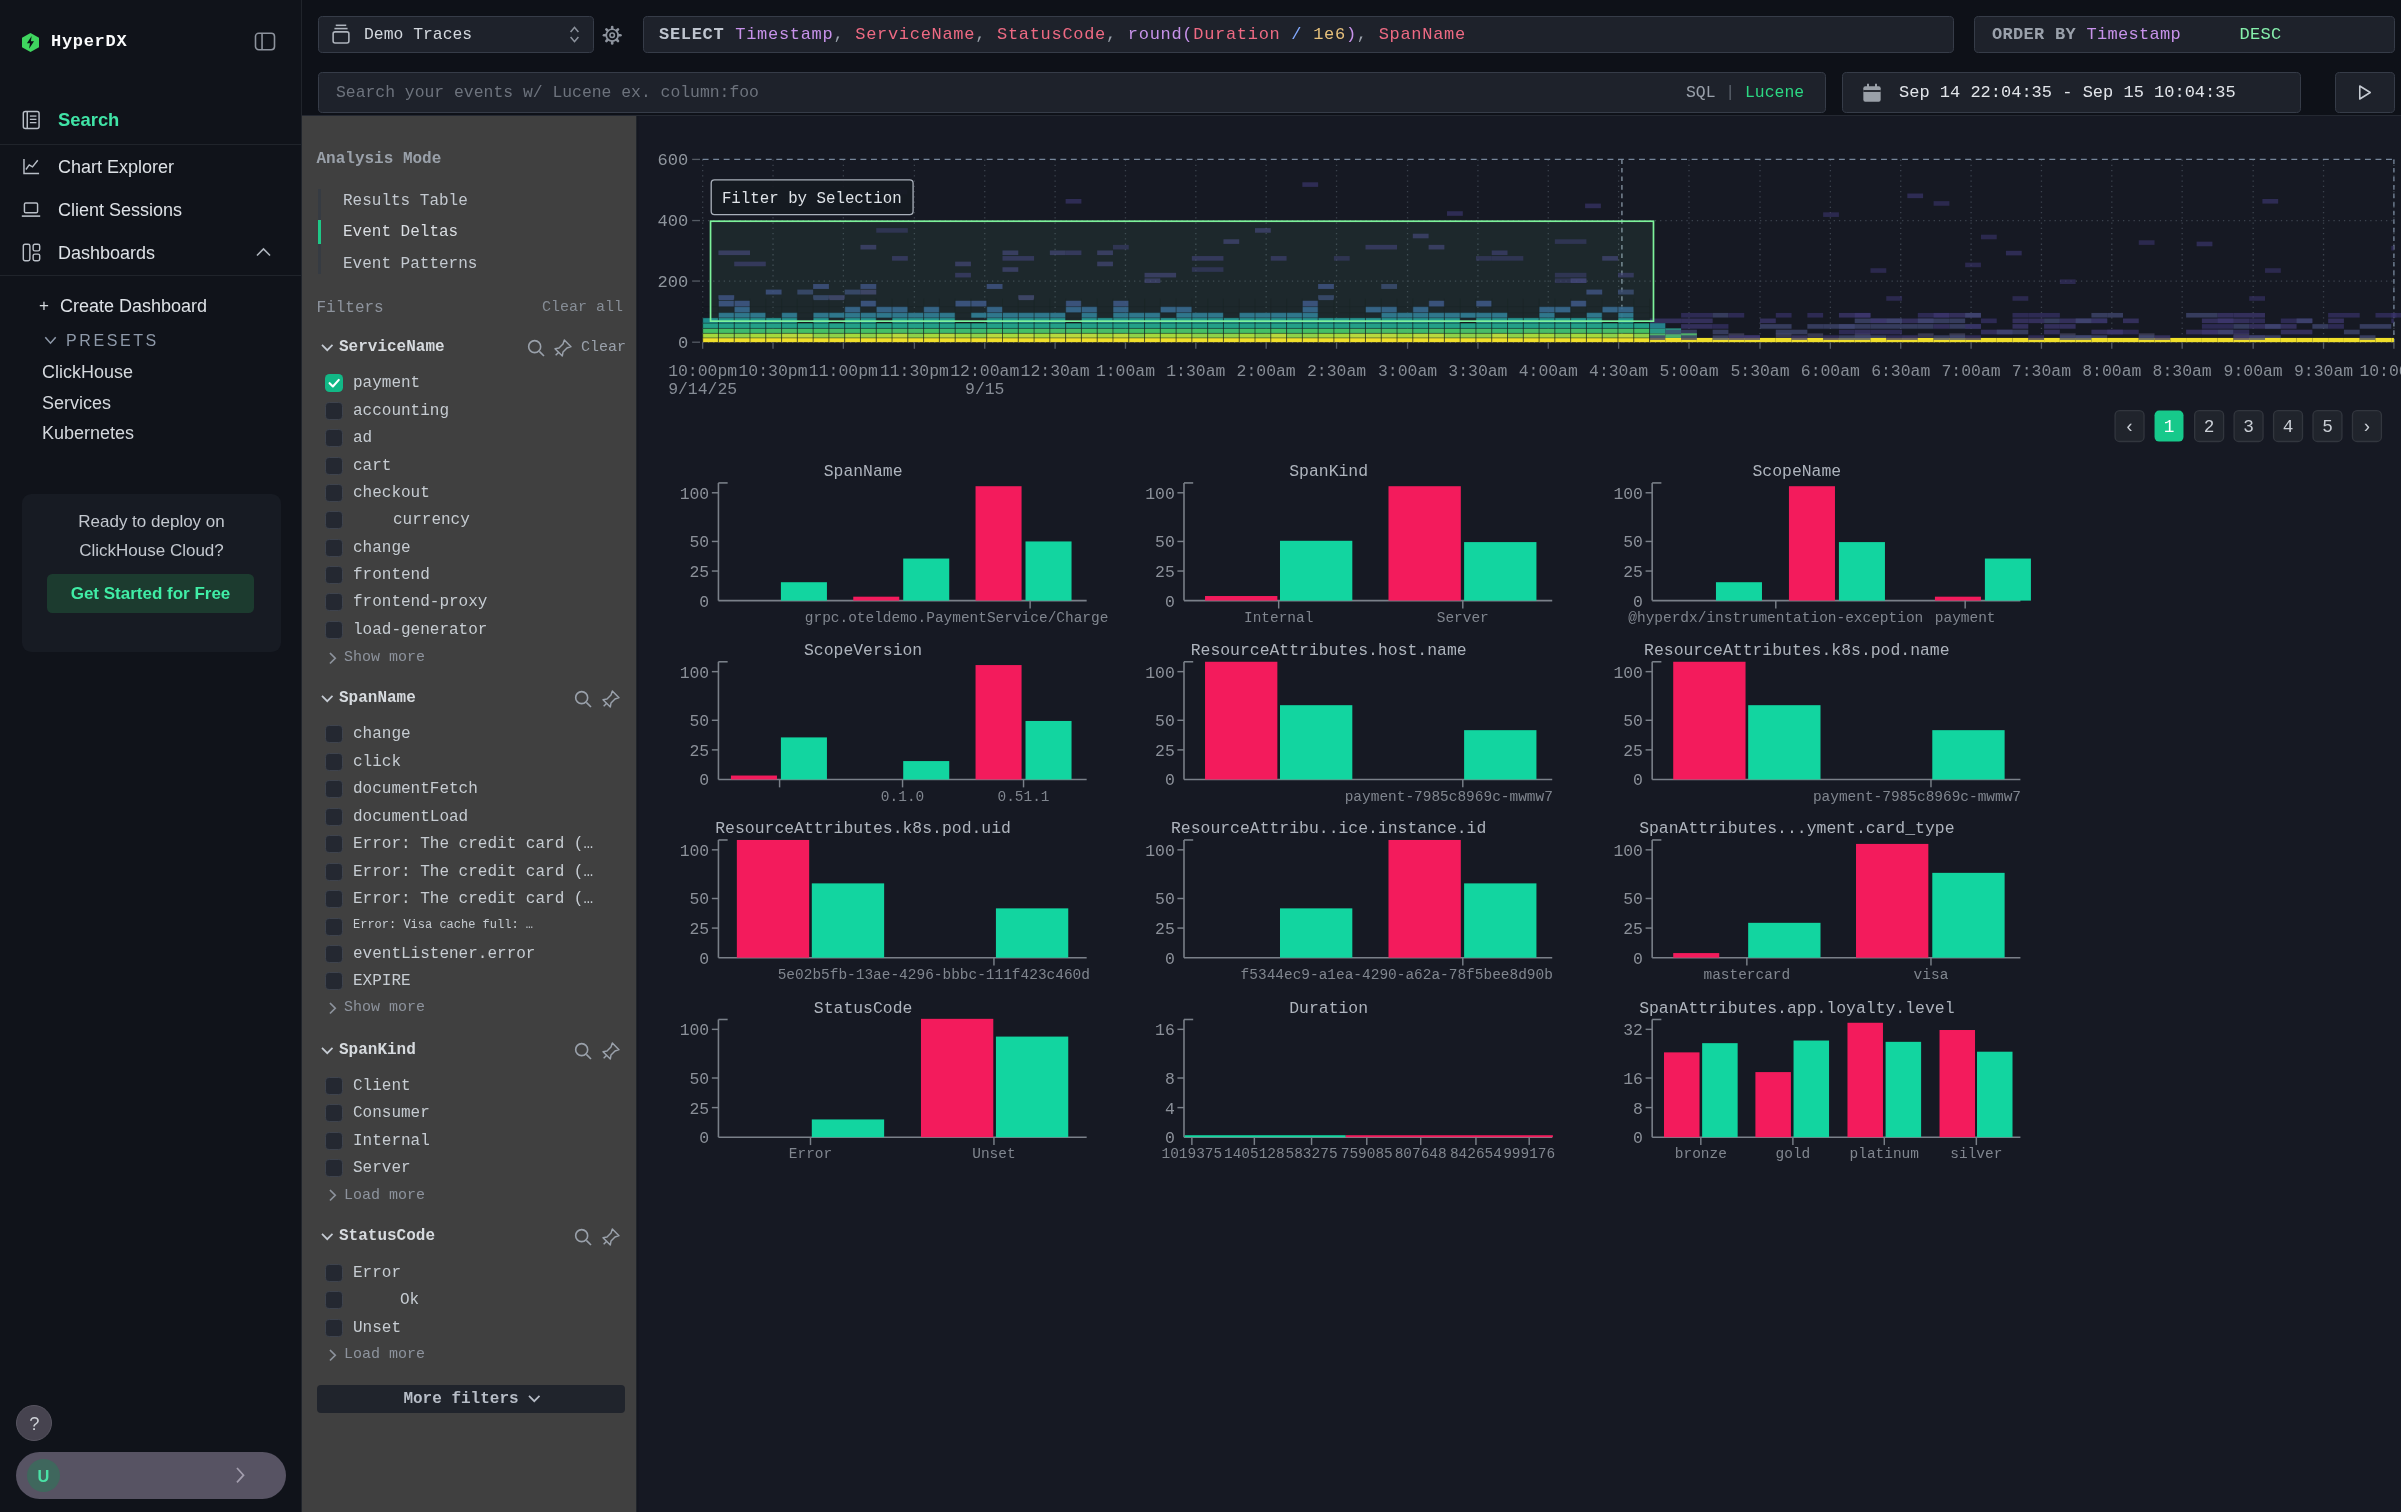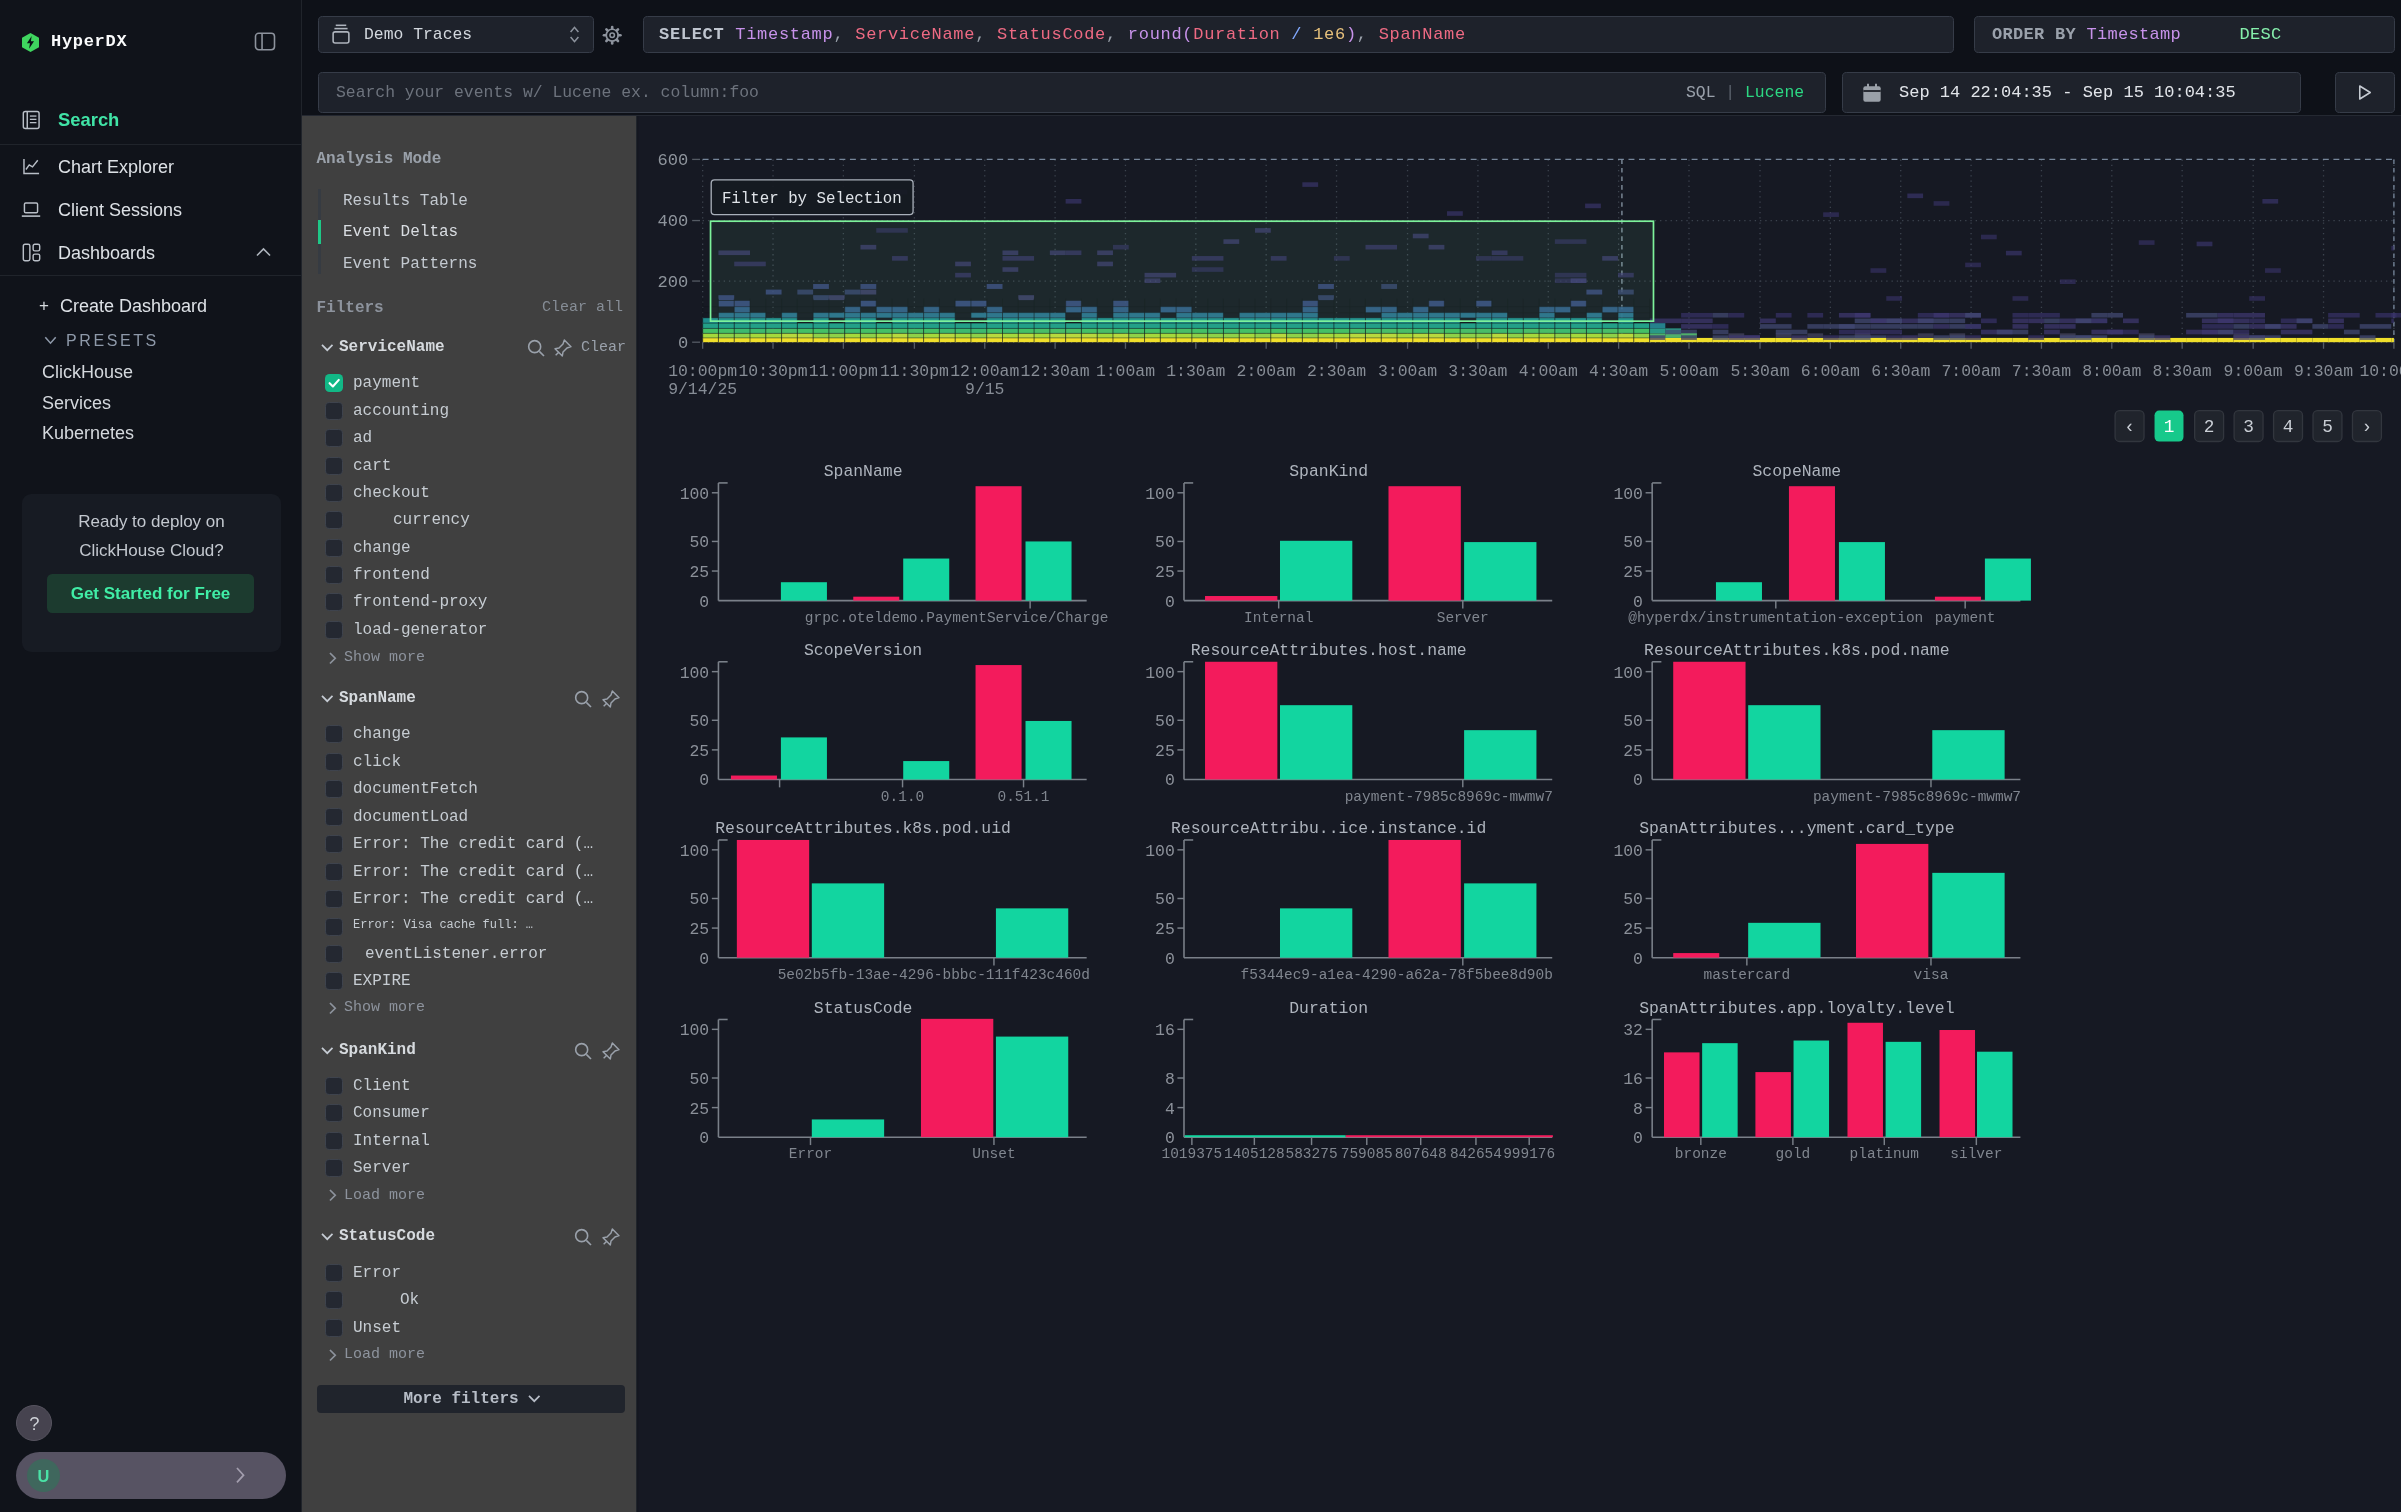--- a/index.html
+++ b/index.html
@@ -117,21 +117,21 @@
 <polygon points="4,3 20,13 4,23" fill="none" stroke="#c6cbd2" stroke-width="2.4" stroke-linejoin="round"></polygon>
 </svg>
 </div>
 <div class="abs" style="left:302px;top:116px;width:335px;height:1396px;background:#404040;border-right:1.3px solid #20242b;">
 <div class="abs mono" style="left:14.5px;top:34px;font-size:16px;font-weight:bold;color:#9aa1aa;">Analysis Mode</div>
 <div class="abs" style="left:16.4px;top:73px;width:2.6px;height:85px;background:#363b42;"></div>
 <div class="abs" style="left:16.4px;top:104px;width:2.6px;height:24px;background:#1ec887;"></div>
 <div class="abs mono" style="left:41px;top:76px;font-size:16px;color:#c3c9d0;">Results Table</div>
 <div class="abs mono" style="left:41px;top:107px;font-size:16px;color:#d9dde2;">Event Deltas</div>
 <div class="abs mono" style="left:41px;top:139px;font-size:16px;color:#c3c9d0;">Event Patterns</div>
-<div class="abs mono" style="left:14.5px;top:183px;font-size:16px;font-weight:bold;color:#8d939d;">Filters</div>
+<div class="abs mono" style="left:14.5px;top:183px;font-size:16px;font-weight:normal;color:#8d939d;">Filters</div>
 <div class="abs mono" style="left:0;top:183px;width:321px;text-align:right;font-size:15px;color:#868d96;">Clear all</div>
 <svg class="abs" style="left:18.4px;top:227px;" width="14.5" height="9.2" viewBox="0 0 22 14">
       <polyline points="3,3 11,11 19,3" fill="none" stroke="#c6ccd4" stroke-width="2.6"></polyline>
     </svg>
     <div class="abs mono" style="left:37px;top:222px;font-size:16px;font-weight:bold;color:#d6dade;">ServiceName</div>
     <svg class="abs" style="left:224px;top:222px;" width="20" height="20" viewBox="0 0 30 30">
       <circle cx="13" cy="13" r="9" fill="none" stroke="#9aa1ab" stroke-width="2.4"></circle>
       <line x1="20" y1="20" x2="27" y2="27" stroke="#9aa1ab" stroke-width="2.4"></line>
     </svg>
     <svg class="abs" style="left:251px;top:222px;" width="20" height="20" viewBox="0 0 30 30">
@@ -188,21 +188,21 @@
     <div class="abs mono" style="left:51px;top:692px;font-size:16px;color:#c6ccd2;white-space:pre;">documentLoad</div>
 <div class="abs" style="left:23px;top:719px;width:18.4px;height:18.4px;border-radius:4.6px;background:#242831;border:1.3px solid #3e434d;"></div>
     <div class="abs mono" style="left:51px;top:719px;font-size:16px;color:#c6ccd2;white-space:pre;">Error: The credit card (…</div>
 <div class="abs" style="left:23px;top:747px;width:18.4px;height:18.4px;border-radius:4.6px;background:#242831;border:1.3px solid #3e434d;"></div>
     <div class="abs mono" style="left:51px;top:747px;font-size:16px;color:#c6ccd2;white-space:pre;">Error: The credit card (…</div>
 <div class="abs" style="left:23px;top:774px;width:18.4px;height:18.4px;border-radius:4.6px;background:#242831;border:1.3px solid #3e434d;"></div>
     <div class="abs mono" style="left:51px;top:774px;font-size:16px;color:#c6ccd2;white-space:pre;">Error: The credit card (…</div>
 <div class="abs" style="left:23px;top:802px;width:18.4px;height:18.4px;border-radius:4.6px;background:#242831;border:1.3px solid #3e434d;"></div>
     <div class="abs mono" style="left:51px;top:802px;font-size:12px;color:#c6ccd2;white-space:pre;">Error: Visa cache full: …</div>
 <div class="abs" style="left:23px;top:829px;width:18.4px;height:18.4px;border-radius:4.6px;background:#242831;border:1.3px solid #3e434d;"></div>
-    <div class="abs mono" style="left:51px;top:829px;font-size:16px;color:#c6ccd2;white-space:pre;margin-left:12px;">eventListener.error</div>
+    <div class="abs mono" style="left:51px;top:829px;font-size:16px;color:#c6ccd2;white-space:pre;">eventListener.error</div>
 <div class="abs" style="left:23px;top:856px;width:18.4px;height:18.4px;border-radius:4.6px;background:#242831;border:1.3px solid #3e434d;"></div>
     <div class="abs mono" style="left:51px;top:856px;font-size:16px;color:#c6ccd2;white-space:pre;">EXPIRE</div>
 <svg class="abs" style="left:26px;top:885px;" width="9.2" height="14.5" viewBox="0 0 14 22">
       <polyline points="3,3 11,11 3,19" fill="none" stroke="#8d939d" stroke-width="2.6"></polyline>
     </svg>
     <div class="abs mono" style="left:42px;top:883px;font-size:15px;color:#8d939d;">Show more</div>
 <svg class="abs" style="left:18.4px;top:930px;" width="14.5" height="9.2" viewBox="0 0 22 14">
       <polyline points="3,3 11,11 19,3" fill="none" stroke="#c6ccd4" stroke-width="2.6"></polyline>
     </svg>
     <div class="abs mono" style="left:37px;top:925px;font-size:16px;font-weight:bold;color:#d6dade;">SpanKind</div>

